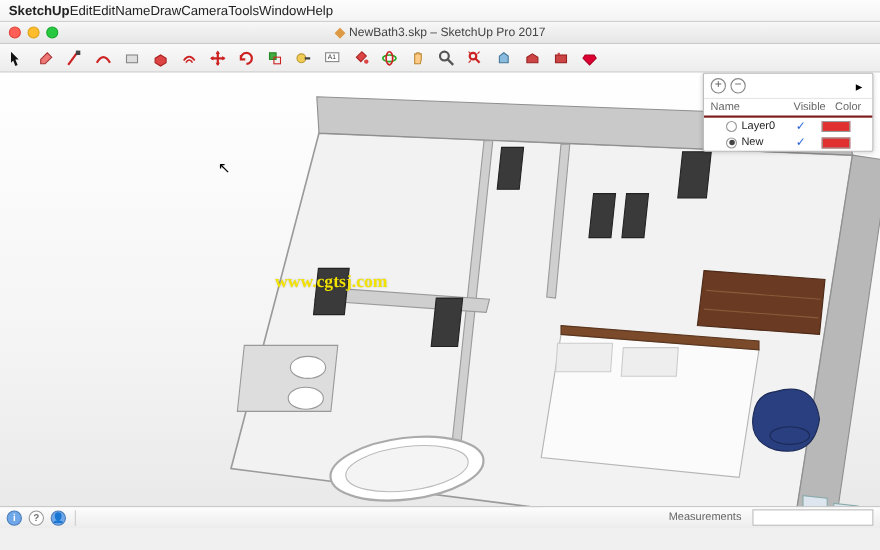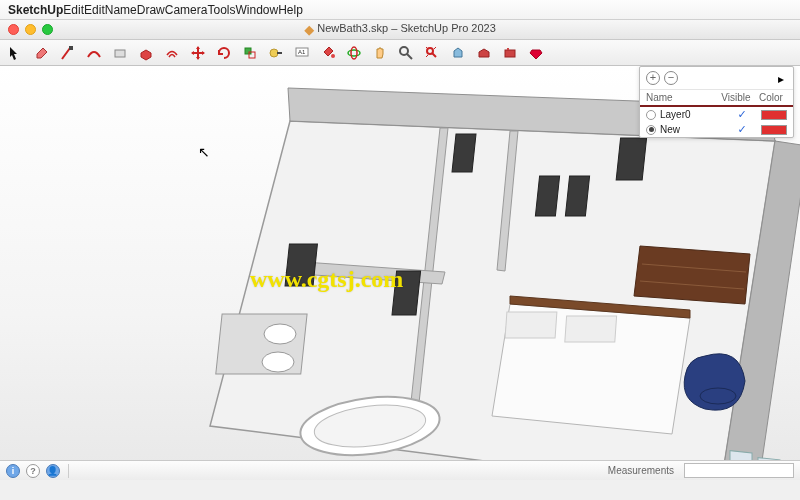--- a/index.html
+++ b/index.html
@@ -33,29 +33,29 @@
   
   .layers { position: absolute; right: 6px; top: -0px; width: 155px; background: #fff; border: 1px solid #bcbcbc; border-radius: 2px; box-shadow: 0 1px 4px rgba(0,0,0,.15); font-size: 11px; }
   .layers-title { height: 16px; background: linear-gradient(#f7f7f7,#e7e7e7); border-bottom: 1px solid #d6d6d6; text-align: center; font-size: 10px; color: #555; line-height: 16px; position: relative;}
   .layers-btns { display: flex; gap: 4px; padding: 4px 6px; border-bottom: 1px solid #e5e5e5; align-items: center;}
   .lyr-btn { width: 14px; height: 14px; border: 1px solid #888; border-radius: 50%; font-size: 11px; line-height: 11px; text-align: center; color: #666; cursor: pointer; }
   .lyr-menu { margin-left: auto; width: 12px; height: 12px; font-size: 12px; text-align: center; cursor: pointer; }
   .layers-head { display: flex; padding: 2px 6px; color: #666; font-size: 10px; border-bottom: 2px solid #7f1d1d; }
   .layers-head .c-name { flex: 1; }
   .layers-head .c-vis { width: 38px; text-align: center; }
   .layers-head .c-col { width: 32px; text-align: center; }
-  .layer-row { display: flex; align-items: center; padding: 1px 6px; height: 15px; }
+  .layer-row { display: flex; align-items: center; padding: 1px 20px; height: 15px; }
   .layer-row .radio { width: 10px; height: 10px; border: 1px solid #999; border-radius: 50%; margin-right: 4px; display:flex; align-items:center; justify-content:center;}
   .layer-row .radio .dot { width:5px; height:5px; border-radius:50%; background:#444;}
   .layer-row .lname { flex: 1; font-size: 10px; color: #222; }
   .layer-row .lvis { width: 38px; text-align: center; font-size: 11px; color: #2a64d8; }
   .layer-row .lcol { width: 26px; height: 10px; border: 1px solid #999; }
 
   
-  .watermark { position: absolute; left: 250px; top: 200px; color: #f2e200; font-size: 24px; font-weight: 600; font-family: Georgia, serif; text-shadow: 0 0 2px rgba(0,0,0,.2); pointer-events: none; }
+  .watermark { position: absolute; left: 250px; top: 182px; color: #f2e200; font-size: 16px; font-weight: 600; font-family: Georgia, serif; text-shadow: 0 0 2px rgba(0,0,0,.2); pointer-events: none; }
 
   
   .plan { position: absolute; left: 200px; top: 30px; width: 580px; height: 420px; }
   .plan svg { width: 100%; height: 100%; overflow: visible; }
 
   
   .statusbar { position: absolute; bottom: 0; left: 0; right: 0; height: 20px; background: linear-gradient(#fdfdfd,#ececec); border-top: 1px solid #c9c9c9; display: flex; align-items: center; font-size: 11px; color: #333; padding: 0 6px; gap: 6px; }
   .statusbar .sicon { width: 14px; height: 14px; border-radius: 50%; background: #6fa7e8; border: 1px solid #4b7cb8; display:flex; align-items:center; justify-content:center; color:#fff; font-size:9px; font-weight:bold;}
   .statusbar .sicon.q { background:#fff; color:#777; border-color:#999; }
   .statusbar .divider { width:1px; height:14px; background:#ccc; margin:0 2px;}
@@ -81,21 +81,21 @@
 <div class="titlebar">
   <div class="traffic">
     <div class="tl red"></div>
     <div class="tl yel"></div>
     <div class="tl grn"></div>
   </div>
   <div class="title">
     <span class="dot">◆</span>
     <span>NewBath3.skp</span>
     <span> – </span>
-    <span>SketchUp Pro 2023</span>
+    <span>SketchUp Pro 2017</span>
   </div>
 </div>
 
 <div class="toolbar">
   <div class="tool">
       <svg viewBox="0 0 16 16">
         <path d="M2 2 L9 9 L6 9 L8 14 L6 15 L4 10 L2 12 Z" fill="#111"></path>
       </svg>
     </div>
   <div class="tool">

